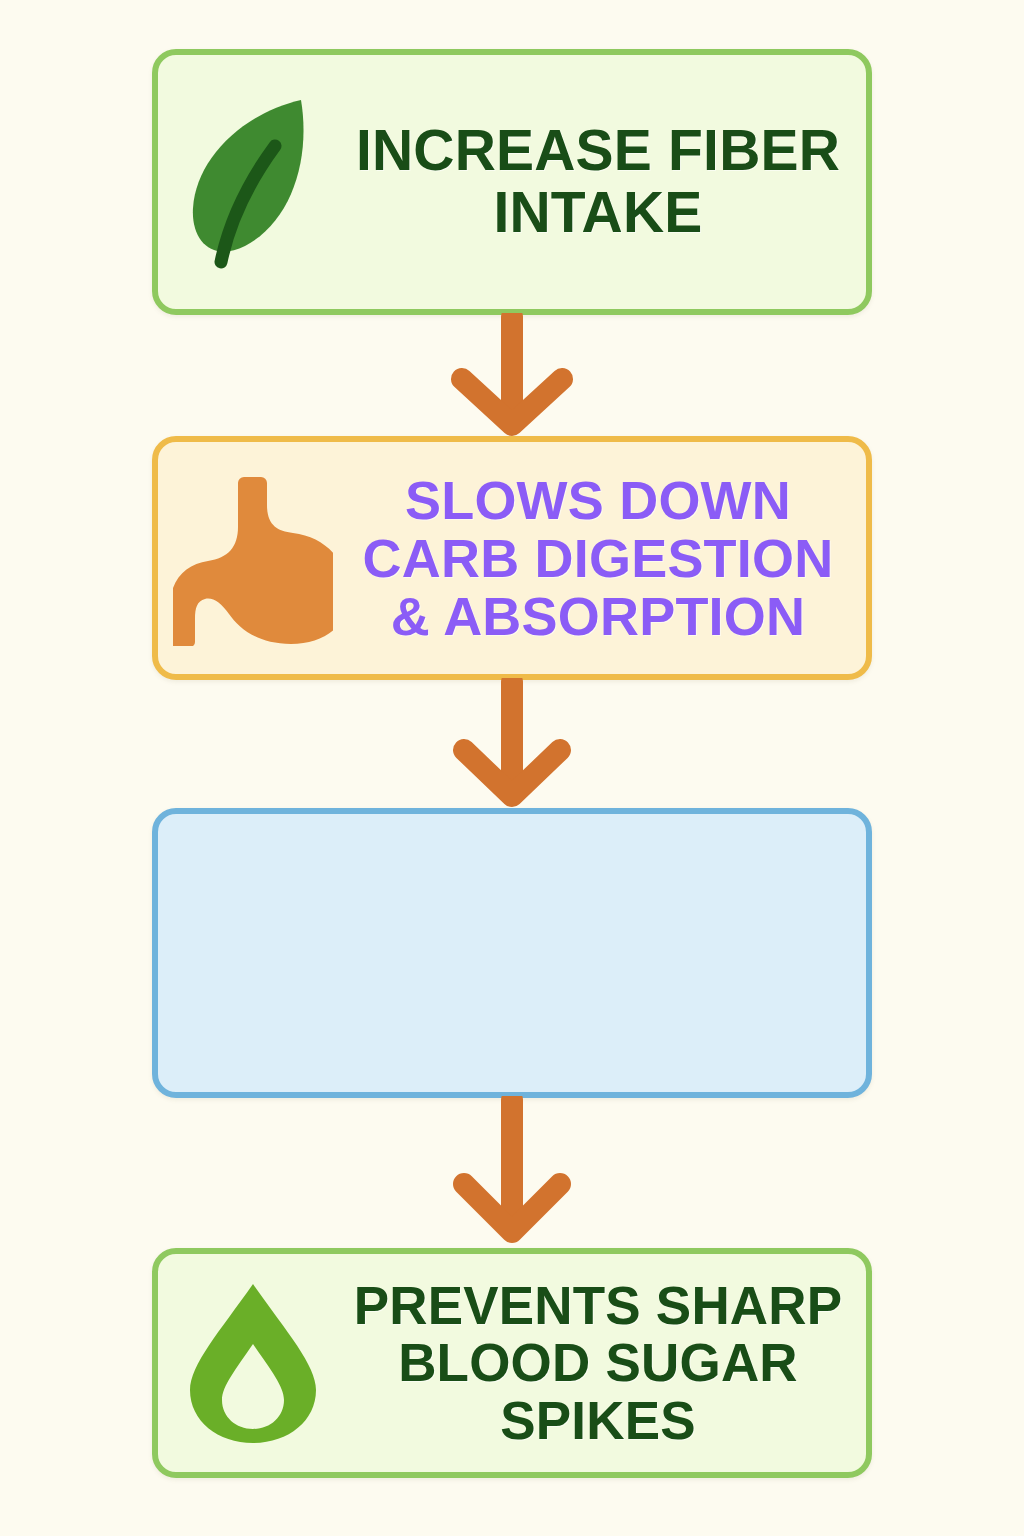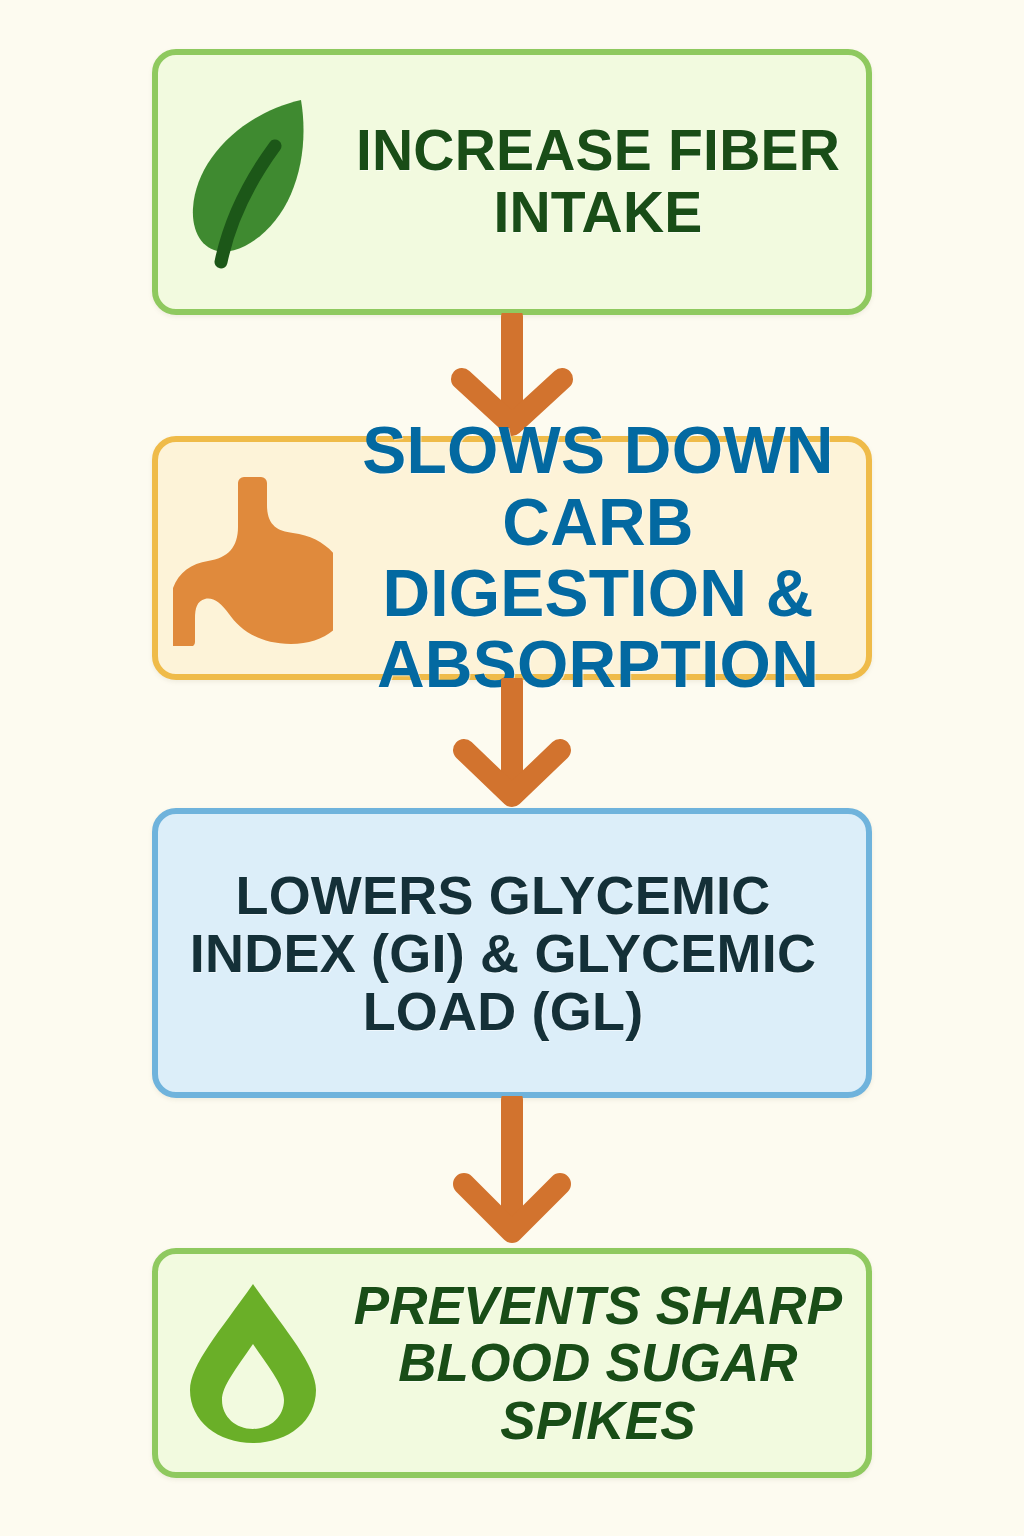--- a/index.html
+++ b/index.html
@@ -65,22 +65,22 @@
   }
 
   
   #node-2 {
     top: 436px;
     height: 244px;
     background: #FDF3D8;
     border-color: #EFBB49;
   }
   #node-2 .node-text {
-    color: #0369a1;
-    font-size: 66px;
+    color: #8b5cf6;
+    font-size: 54px;
   }
 
   
   #node-3 {
     top: 808px;
     height: 290px;
     background: #DCEEF9;
     border-color: #6FB3DC;
   }
   #node-3 .node-text {
@@ -91,21 +91,20 @@
   
   #node-4 {
     top: 1248px;
     height: 230px;
     background: #F2FADF;
     border-color: #8FC95F;
   }
   #node-4 .node-text {
     color: #194D17;
     font-size: 53px;
-    font-style: italic;
   }
 
   
   .connector {
     position: absolute;
     left: 0;
     width: 1024px;
   }
   #connector-1 { top: 313px; height: 124px; }
   #connector-2 { top: 678px; height: 132px; }
@@ -154,21 +153,20 @@
   <div class="connector" id="connector-2">
     <svg viewBox="0 0 1024 132" preserveAspectRatio="none">
       <g stroke="#D2732E" fill="none" stroke-linecap="round" stroke-linejoin="round">
         <line x1="512" y1="4" x2="512" y2="112" stroke-width="22"></line>
         <polyline points="464,72 512,118 560,72" stroke-width="22"></polyline>
       </g>
     </svg>
   </div>
 
   <div class="node" id="node-3">
-    <div class="node-text">LOWERS GLYCEMIC INDEX (GI) &amp; GLYCEMIC LOAD (GL)</div>
   </div>
 
   <div class="connector" id="connector-3">
     <svg viewBox="0 0 1024 154" preserveAspectRatio="none">
       <g stroke="#D2732E" fill="none" stroke-linecap="round" stroke-linejoin="round">
         <line x1="512" y1="4" x2="512" y2="130" stroke-width="22"></line>
         <polyline points="464,88 512,136 560,88" stroke-width="22"></polyline>
       </g>
     </svg>
   </div>

